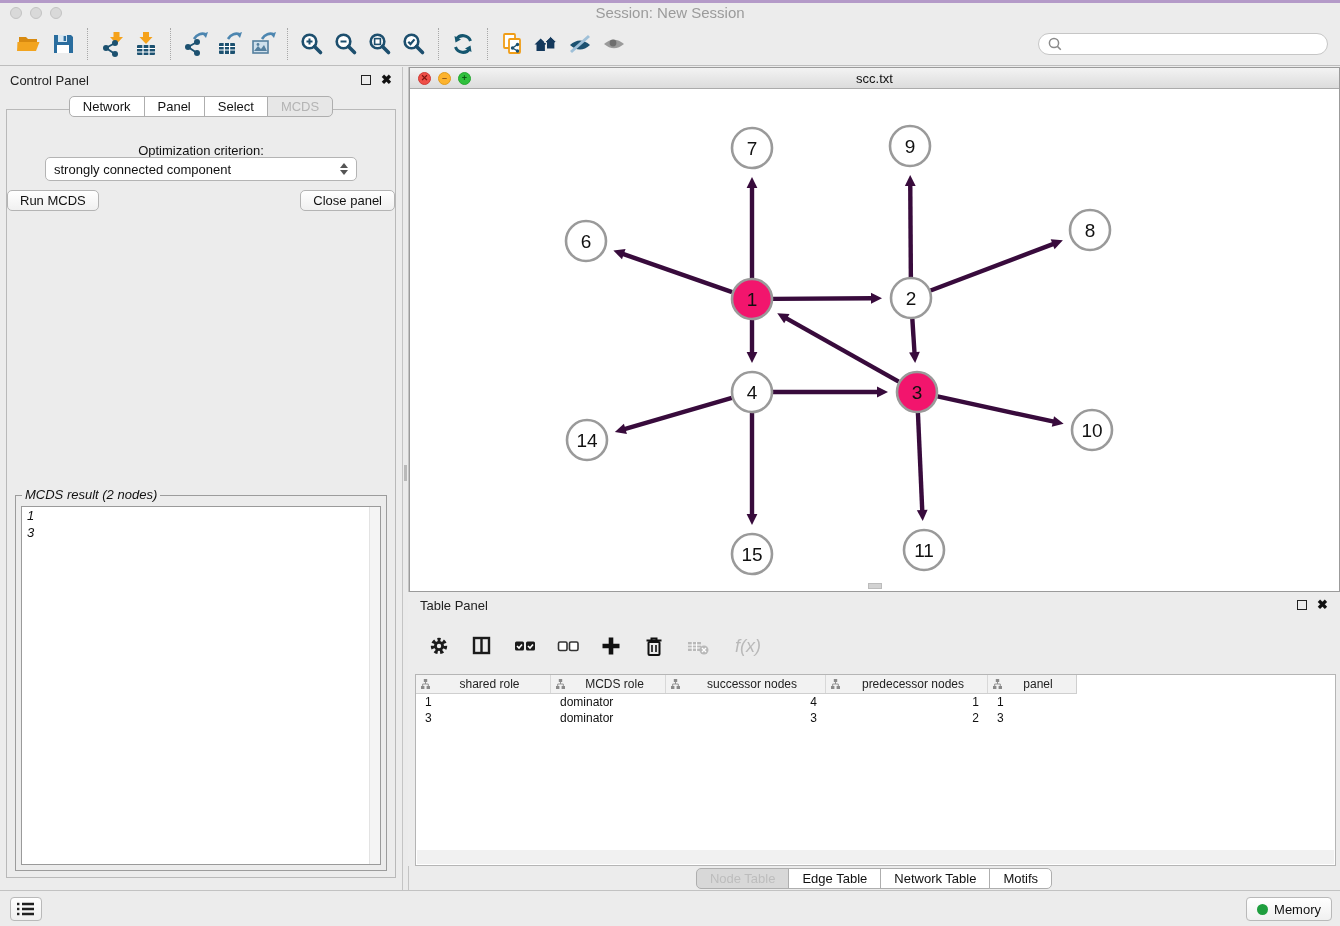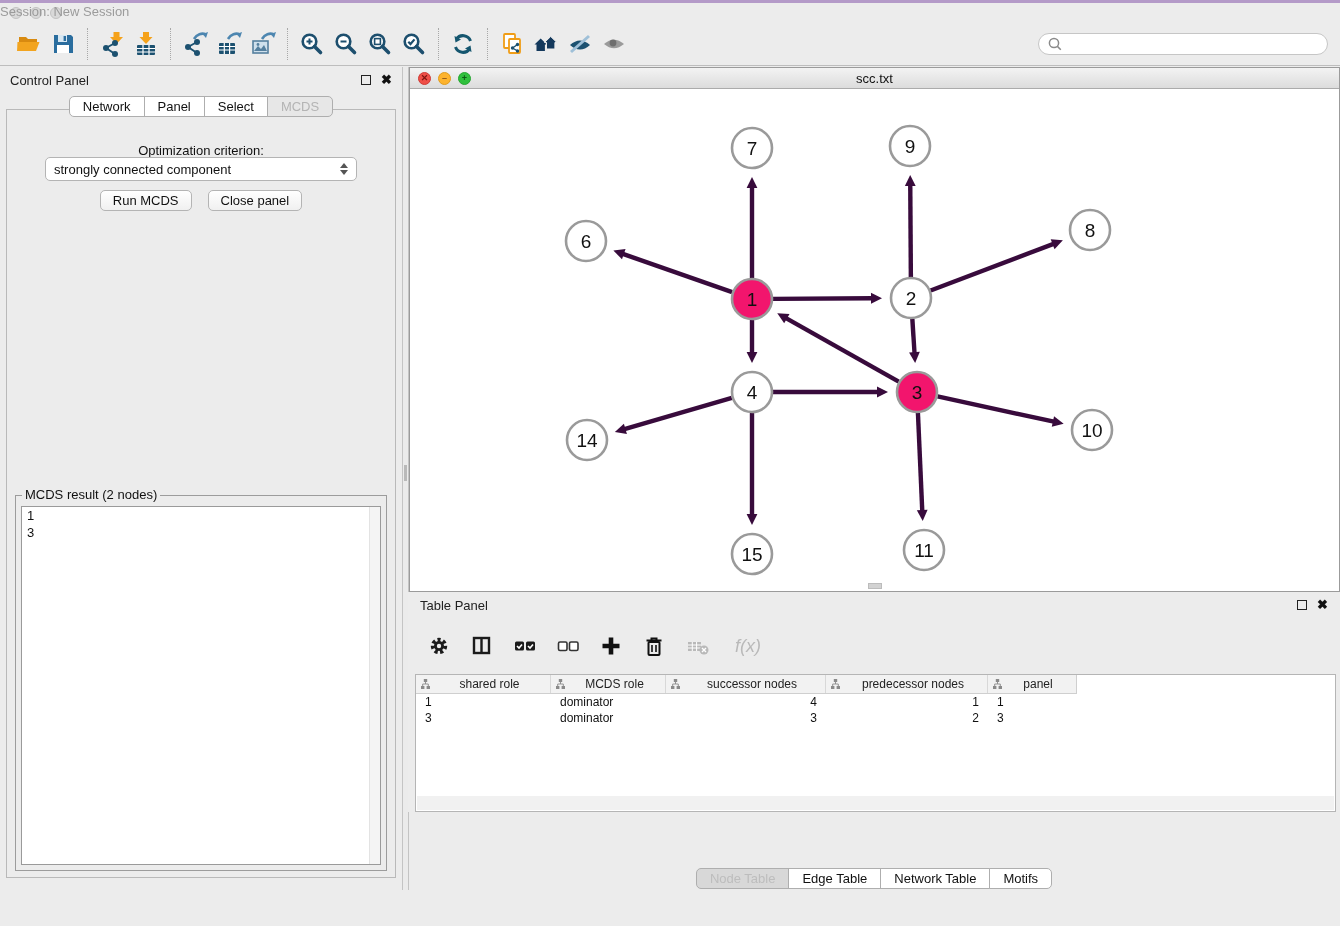--- a/index.html
+++ b/index.html
@@ -2,21 +2,21 @@
 <html><head>
 <meta charset="utf-8">
 <style>
   html,body{margin:0;padding:0;background:#ececec;}
   *{box-sizing:border-box;font-family:"Liberation Sans",sans-serif;}
   .app{position:relative;width:1340px;height:926px;background:#ececec;overflow:hidden;}
 
   
   .titlebar{position:absolute;left:0;top:0;width:1340px;height:22px;background:#ececec;}
   .titlebar .purple-strip{position:absolute;left:0;top:0;right:0;height:3px;background:#b49ac8;}
-  .titlebar .title{position:absolute;left:0;right:0;top:4px;text-align:left;font-size:13px;color:#9b9b9b;}
+  .titlebar .title{position:absolute;left:0;right:0;top:4px;text-align:center;font-size:15px;color:#9b9b9b;}
   .tl-group{position:absolute;left:10px;top:7px;display:flex;gap:8px;}
   .tl{width:12px;height:12px;border-radius:50%;background:#d9d9d9;border:1px solid #c3c3c3;}
 
   
   .main-toolbar{position:absolute;left:0;top:22px;width:1340px;height:44px;border-bottom:1px solid #bdbdbd;display:flex;align-items:center;padding:0 12px;}
   .tbtn{width:34px;height:36px;display:flex;align-items:center;justify-content:center;border-radius:4px;}
   .sep{width:0;height:32px;border-left:1px dotted #a8a8a8;margin:0 7px;}
   .searchbox{margin-left:auto;width:290px;height:22px;border:1px solid #c6c6c6;border-radius:12px;background:#fff;display:flex;align-items:center;padding:0 8px;gap:4px;}
   .searchbox input{border:none;outline:none;flex:1;font-size:13px;background:transparent;height:18px;}
 
@@ -30,23 +30,23 @@
   .seg-tab{padding:2px 13px;background:#fff;border:1px solid #aeaeae;font-size:13px;margin-left:-1px;color:#111;}
   .seg-tab:first-child{border-radius:5px 0 0 5px;margin-left:0;}
   .seg-tab:last-child{border-radius:0 5px 5px 0;}
   .seg-tab.selected{background:#e7e7e7;color:#b4b4b4;}
   .cp-box{position:absolute;top:42px;left:6px;right:6px;bottom:12px;border:1px solid #b9b9b9;}
   .opt-label{margin-top:33px;text-align:center;font-size:13px;color:#111;}
   .mac-select{position:absolute;top:47px;left:38px;right:38px;height:24px;background:#fff;border:1px solid #b4b4b4;border-radius:5px;display:flex;align-items:center;padding:0 8px;font-size:13px;color:#111;}
   .sel-arrows{margin-left:auto;display:flex;flex-direction:column;gap:2px;}
   .sel-arrows .up{width:0;height:0;border-left:4px solid transparent;border-right:4px solid transparent;border-bottom:5px solid #555;}
   .sel-arrows .down{width:0;height:0;border-left:4px solid transparent;border-right:4px solid transparent;border-top:5px solid #555;}
-  .btn-row{position:absolute;top:80px;left:0;right:0;display:flex;justify-content:center;gap:16px;}
+  .btn-row{position:absolute;top:80px;left:0;right:0;display:flex;justify-content:space-between;gap:16px;}
   .mac-btn{background:linear-gradient(#ffffff,#f0f0f0);border:1px solid #b4b4b4;border-radius:5px;font-size:13px;padding:2px 12px;color:#111;}
-  .mcds-result{position:absolute;left:8px;right:8px;bottom:6px;height:376px;border:1px solid #9c9c9c;}
+  .mcds-result{position:absolute;left:8px;right:8px;bottom:6px;height:376px;border:1px solid #9c9c9c;font-style:italic;}
   .mcds-legend{position:absolute;top:-9px;left:6px;background:#ececec;padding:0 3px;font-size:13px;color:#111;}
   .mcds-list{position:absolute;top:10px;left:5px;right:5px;bottom:5px;background:#fff;border:1px solid #9a9a9a;overflow:hidden;}
   .mcds-scroll{position:absolute;top:1px;bottom:1px;right:1px;width:11px;background:#f4f4f4;border-left:1px solid #e3e3e3;}
   .mcds-item{font-size:13px;line-height:17px;padding-left:5px;color:#111;}
 
   
   .v-divider{position:absolute;left:402px;top:67px;width:7px;height:823px;background:#ebebeb;border-left:1px solid #c4c4c4;border-right:1px solid #c4c4c4;}
   .v-grip{position:absolute;top:398px;left:1px;width:3px;height:16px;background:#b9b9b9;}
 
   
@@ -55,21 +55,21 @@
   .nw-lights{position:absolute;left:8px;top:4px;display:flex;gap:7px;}
   .nw-light{width:13px;height:13px;border-radius:50%;display:flex;align-items:center;justify-content:center;font-size:9px;font-weight:bold;line-height:13px;}
   .nw-close{background:#ef4e47;border:1px solid #ce3a35;color:#7e1410;}
   .nw-min{background:#fdb32d;border:1px solid #e09c1e;color:#90591a;}
   .nw-zoom{background:#2fc03c;border:1px solid #27a632;color:#0c5c14;}
   .nw-title{position:absolute;left:0;right:0;top:3px;text-align:center;font-size:13px;color:#111;}
   .nw-canvas{position:absolute;top:22px;left:0;right:0;bottom:0;background:#fff;}
   .h-grip{position:absolute;bottom:2px;left:50%;margin-left:-7px;width:14px;height:6px;background:#d2d2d2;border:1px solid #bcbcbc;}
 
   
-  .table-panel{position:absolute;left:408px;top:592px;width:932px;height:220px;background:#ececec;}
+  .table-panel{position:absolute;left:408px;top:592px;width:932px;height:274px;background:#ececec;}
   .tp-header{height:26px;display:flex;align-items:center;padding:0 12px;font-size:13px;color:#222;}
   .tp-toolbar{position:absolute;top:36px;left:20px;right:18px;height:36px;display:flex;align-items:center;gap:21px;}
   .tp-tbtn{display:flex;align-items:center;justify-content:center;}
   .tp-table{position:absolute;top:82px;left:7px;right:4px;bottom:0;background:#fff;border:1px solid #b5b5b5;overflow:hidden;}
   .thead{display:flex;height:19px;background:#f2f2f2;border-bottom:1px solid #cfcfcf;width:661px;border-right:1px solid #cfcfcf;}
   .th{display:flex;align-items:center;padding:0 5px;border-right:1px solid #d8d8d8;font-size:12px;color:#222;gap:4px;}
   .th:last-child{border-right:none;}
   .th-label{flex:1;text-align:center;}
   .tr{display:flex;height:16px;}
   .td{font-size:12px;color:#111;line-height:16px;padding:0 9px;overflow:hidden;white-space:nowrap;}
@@ -526,14 +526,28 @@
     </div>
   </div>
 
   <div class="bottom-tabs">
       <div class="seg-tab selected">Node Table</div>
       <div class="seg-tab">Edge Table</div>
       <div class="seg-tab">Network Table</div>
       <div class="seg-tab">Motifs</div>
     </div>
 
+  <div class="statusbar">
+    <div class="sb-left-btn">
+      <svg width="20" height="16" viewBox="0 0 20 16">
+          <path d="M6 3h12M6 8h12M6 13h12" stroke="#222" stroke-width="2.4"></path>
+          <rect x="1" y="1.8" width="2.4" height="2.4" fill="#222"></rect>
+          <rect x="1" y="6.8" width="2.4" height="2.4" fill="#222"></rect>
+          <rect x="1" y="11.8" width="2.4" height="2.4" fill="#222"></rect>
+        </svg>
+    </div>
+    <div class="sb-memory">
+      <span class="mem-dot"></span>
+      <span>Memory</span>
+    </div>
+  </div>
 
 </div>
 
 </body></html>

